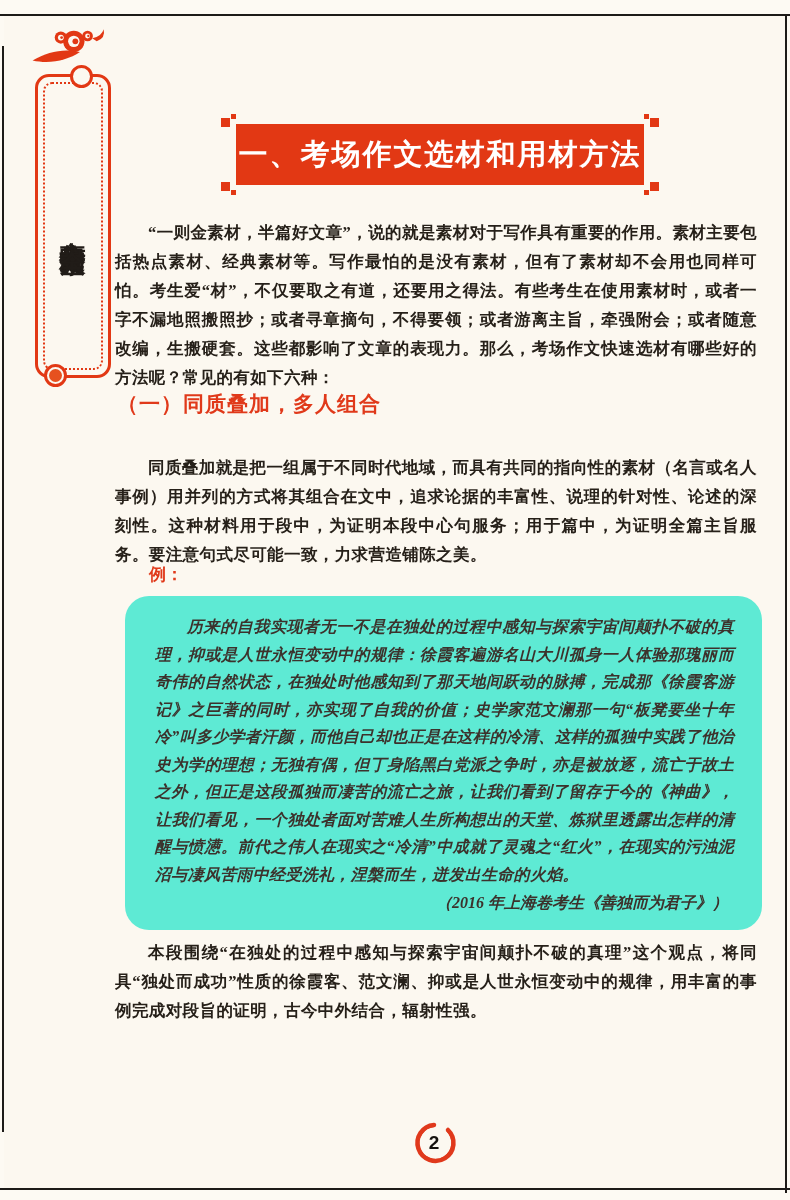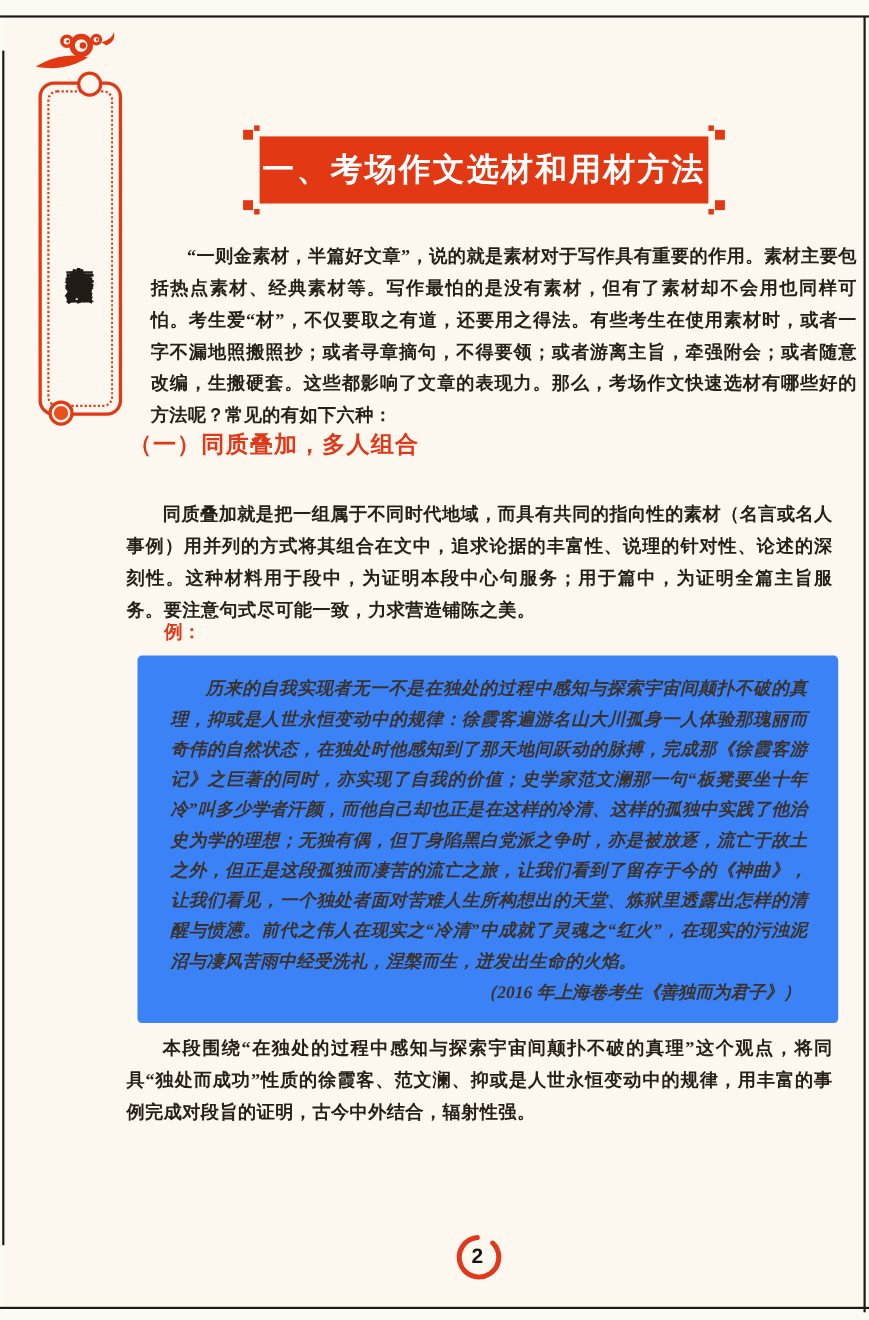--- a/index.html
+++ b/index.html
@@ -46,34 +46,34 @@
   .n4{width:5px;height:5px;left:-5px;bottom:-10px;}
   .n5{width:9px;height:9px;right:-15px;top:-6px;}
   .n6{width:5px;height:5px;right:-5px;top:-10px;}
   .n7{width:9px;height:9px;right:-15px;bottom:-6px;}
   .n8{width:5px;height:5px;right:-5px;bottom:-10px;}
 
   
   .para{position:absolute;left:115px;width:642px;color:#262019;
     font-size:16.5px;line-height:29px;font-weight:600;letter-spacing:0.4px;
     text-align:justify;text-indent:2em;}
-  .p-intro{top:218px;margin-left:22px;}
+  .p-intro{top:218px;}
   .p-method{top:453px;}
   .p-analysis{top:938px;}
 
   .sec-heading{position:absolute;left:117px;top:390px;color:#e0391a;
     font-family:"Liberation Sans","DejaVu Sans",sans-serif;
     font-size:21px;font-weight:700;letter-spacing:1px;}
 
   .example-label{position:absolute;left:149px;top:563px;color:#e0391a;
     font-size:17px;font-weight:700;}
 
   
   .example-box{position:absolute;left:125px;top:596px;width:637px;
-    background:#3b82f6;border-radius:4px;padding:17px 28px 12px 30px;box-sizing:border-box;}
+    background:#5eead4;border-radius:24px;padding:17px 28px 12px 30px;box-sizing:border-box;}
   .example-text{font-style:italic;color:#3c322c;font-size:16px;line-height:27.5px;
     font-weight:600;text-align:justify;text-indent:2em;letter-spacing:0.3px;}
   .example-source{font-style:italic;color:#3c322c;font-size:16px;line-height:30px;
     font-weight:600;text-align:right;padding-right:6px;}
 
   
   .page-num{position:absolute;left:409px;top:1118px;width:50px;height:50px;}
   .page-num .num{position:absolute;left:0;top:0;width:50px;height:50px;
     display:flex;align-items:center;justify-content:center;
     font-family:"Liberation Sans","DejaVu Sans",sans-serif;

